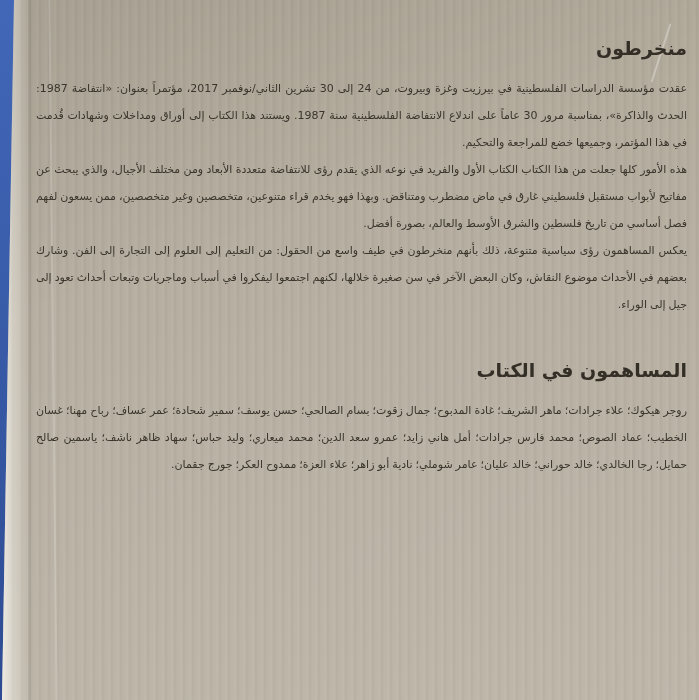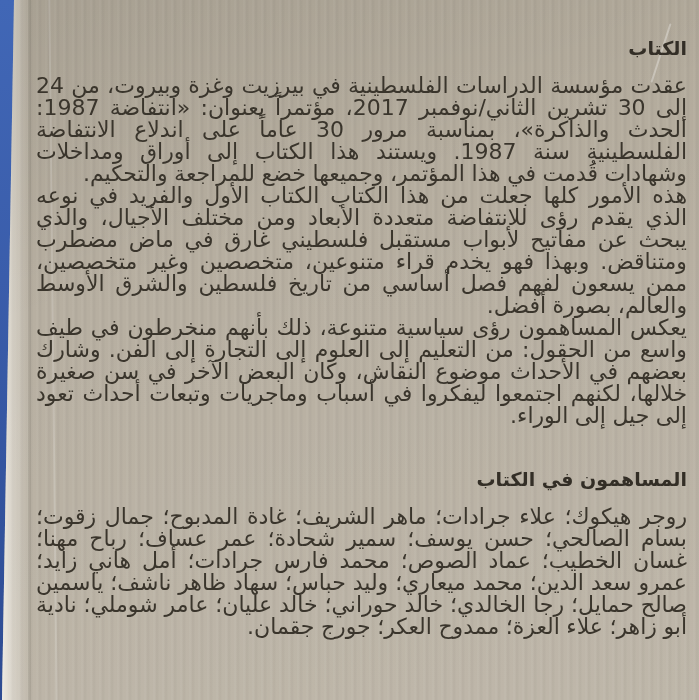--- a/index.html
+++ b/index.html
@@ -76,38 +76,38 @@
     font-weight: 700;
     color: #332e26;
     margin: 0 0 12px 0;
     text-align: right;
   }
   .section-heading.contributors {
     margin-top: 37px;
   }
   .body-paragraph {
     margin: 0;
-    font-size: 22px;
-    line-height: 22px;
+    font-size: 11px;
+    line-height: 27px;
     text-align: justify;
     word-spacing: -0.5px;
   }
 </style>
 </head>
 <body>
 
 <div class="scene">
   <div class="book-cover">
     <div class="edge-sheen"></div>
     <div class="edge-shade"></div>
     <div class="fold-line"></div>
     <div class="scratch"></div>
 
     <div class="content">
-      <h1 class="section-heading">الكتاب</h1>
+      <h1 class="section-heading">منخرطون</h1>
 
       <p class="body-paragraph">عقدت مؤسسة الدراسات الفلسطينية في بيرزيت وغزة وبيروت، من 24 إلى 30 تشرين الثاني/نوفمبر 2017، مؤتمراً بعنوان: «انتفاضة 1987: الحدث والذاكرة»، بمناسبة مرور 30 عاماً على اندلاع الانتفاضة الفلسطينية سنة 1987. ويستند هذا الكتاب إلى أوراق ومداخلات وشهادات قُدمت في هذا المؤتمر، وجميعها خضع للمراجعة والتحكيم.</p>
 
       <p class="body-paragraph">هذه الأمور كلها جعلت من هذا الكتاب الكتاب الأول والفريد في نوعه الذي يقدم رؤى للانتفاضة متعددة الأبعاد ومن مختلف الأجيال، والذي يبحث عن مفاتيح لأبواب مستقبل فلسطيني غارق في ماض مضطرب ومتناقض. وبهذا فهو يخدم قراء متنوعين، متخصصين وغير متخصصين، ممن يسعون لفهم فصل أساسي من تاريخ فلسطين والشرق الأوسط والعالم، بصورة أفضل.</p>
 
       <p class="body-paragraph">يعكس المساهمون رؤى سياسية متنوعة، ذلك بأنهم منخرطون في طيف واسع من الحقول: من التعليم إلى العلوم إلى التجارة إلى الفن. وشارك بعضهم في الأحداث موضوع النقاش، وكان البعض الآخر في سن صغيرة خلالها، لكنهم اجتمعوا ليفكروا في أسباب وماجريات وتبعات أحداث تعود إلى جيل إلى الوراء.</p>
 
       <h2 class="section-heading contributors">المساهمون في الكتاب</h2>
 
       <p class="body-paragraph">روجر هيكوك؛ علاء جرادات؛ ماهر الشريف؛ غادة المدبوح؛ جمال زقوت؛ بسام الصالحي؛ حسن يوسف؛ سمير شحادة؛ عمر عساف؛ رباح مهنا؛ غسان الخطيب؛ عماد الصوص؛ محمد فارس جرادات؛ أمل هاني زايد؛ عمرو سعد الدين؛ محمد ميعاري؛ وليد حباس؛ سهاد ظاهر ناشف؛ ياسمين صالح حمايل؛ رجا الخالدي؛ خالد حوراني؛ خالد عليان؛ عامر شوملي؛ نادية أبو زاهر؛ علاء العزة؛ ممدوح العكر؛ جورج جقمان.</p>

